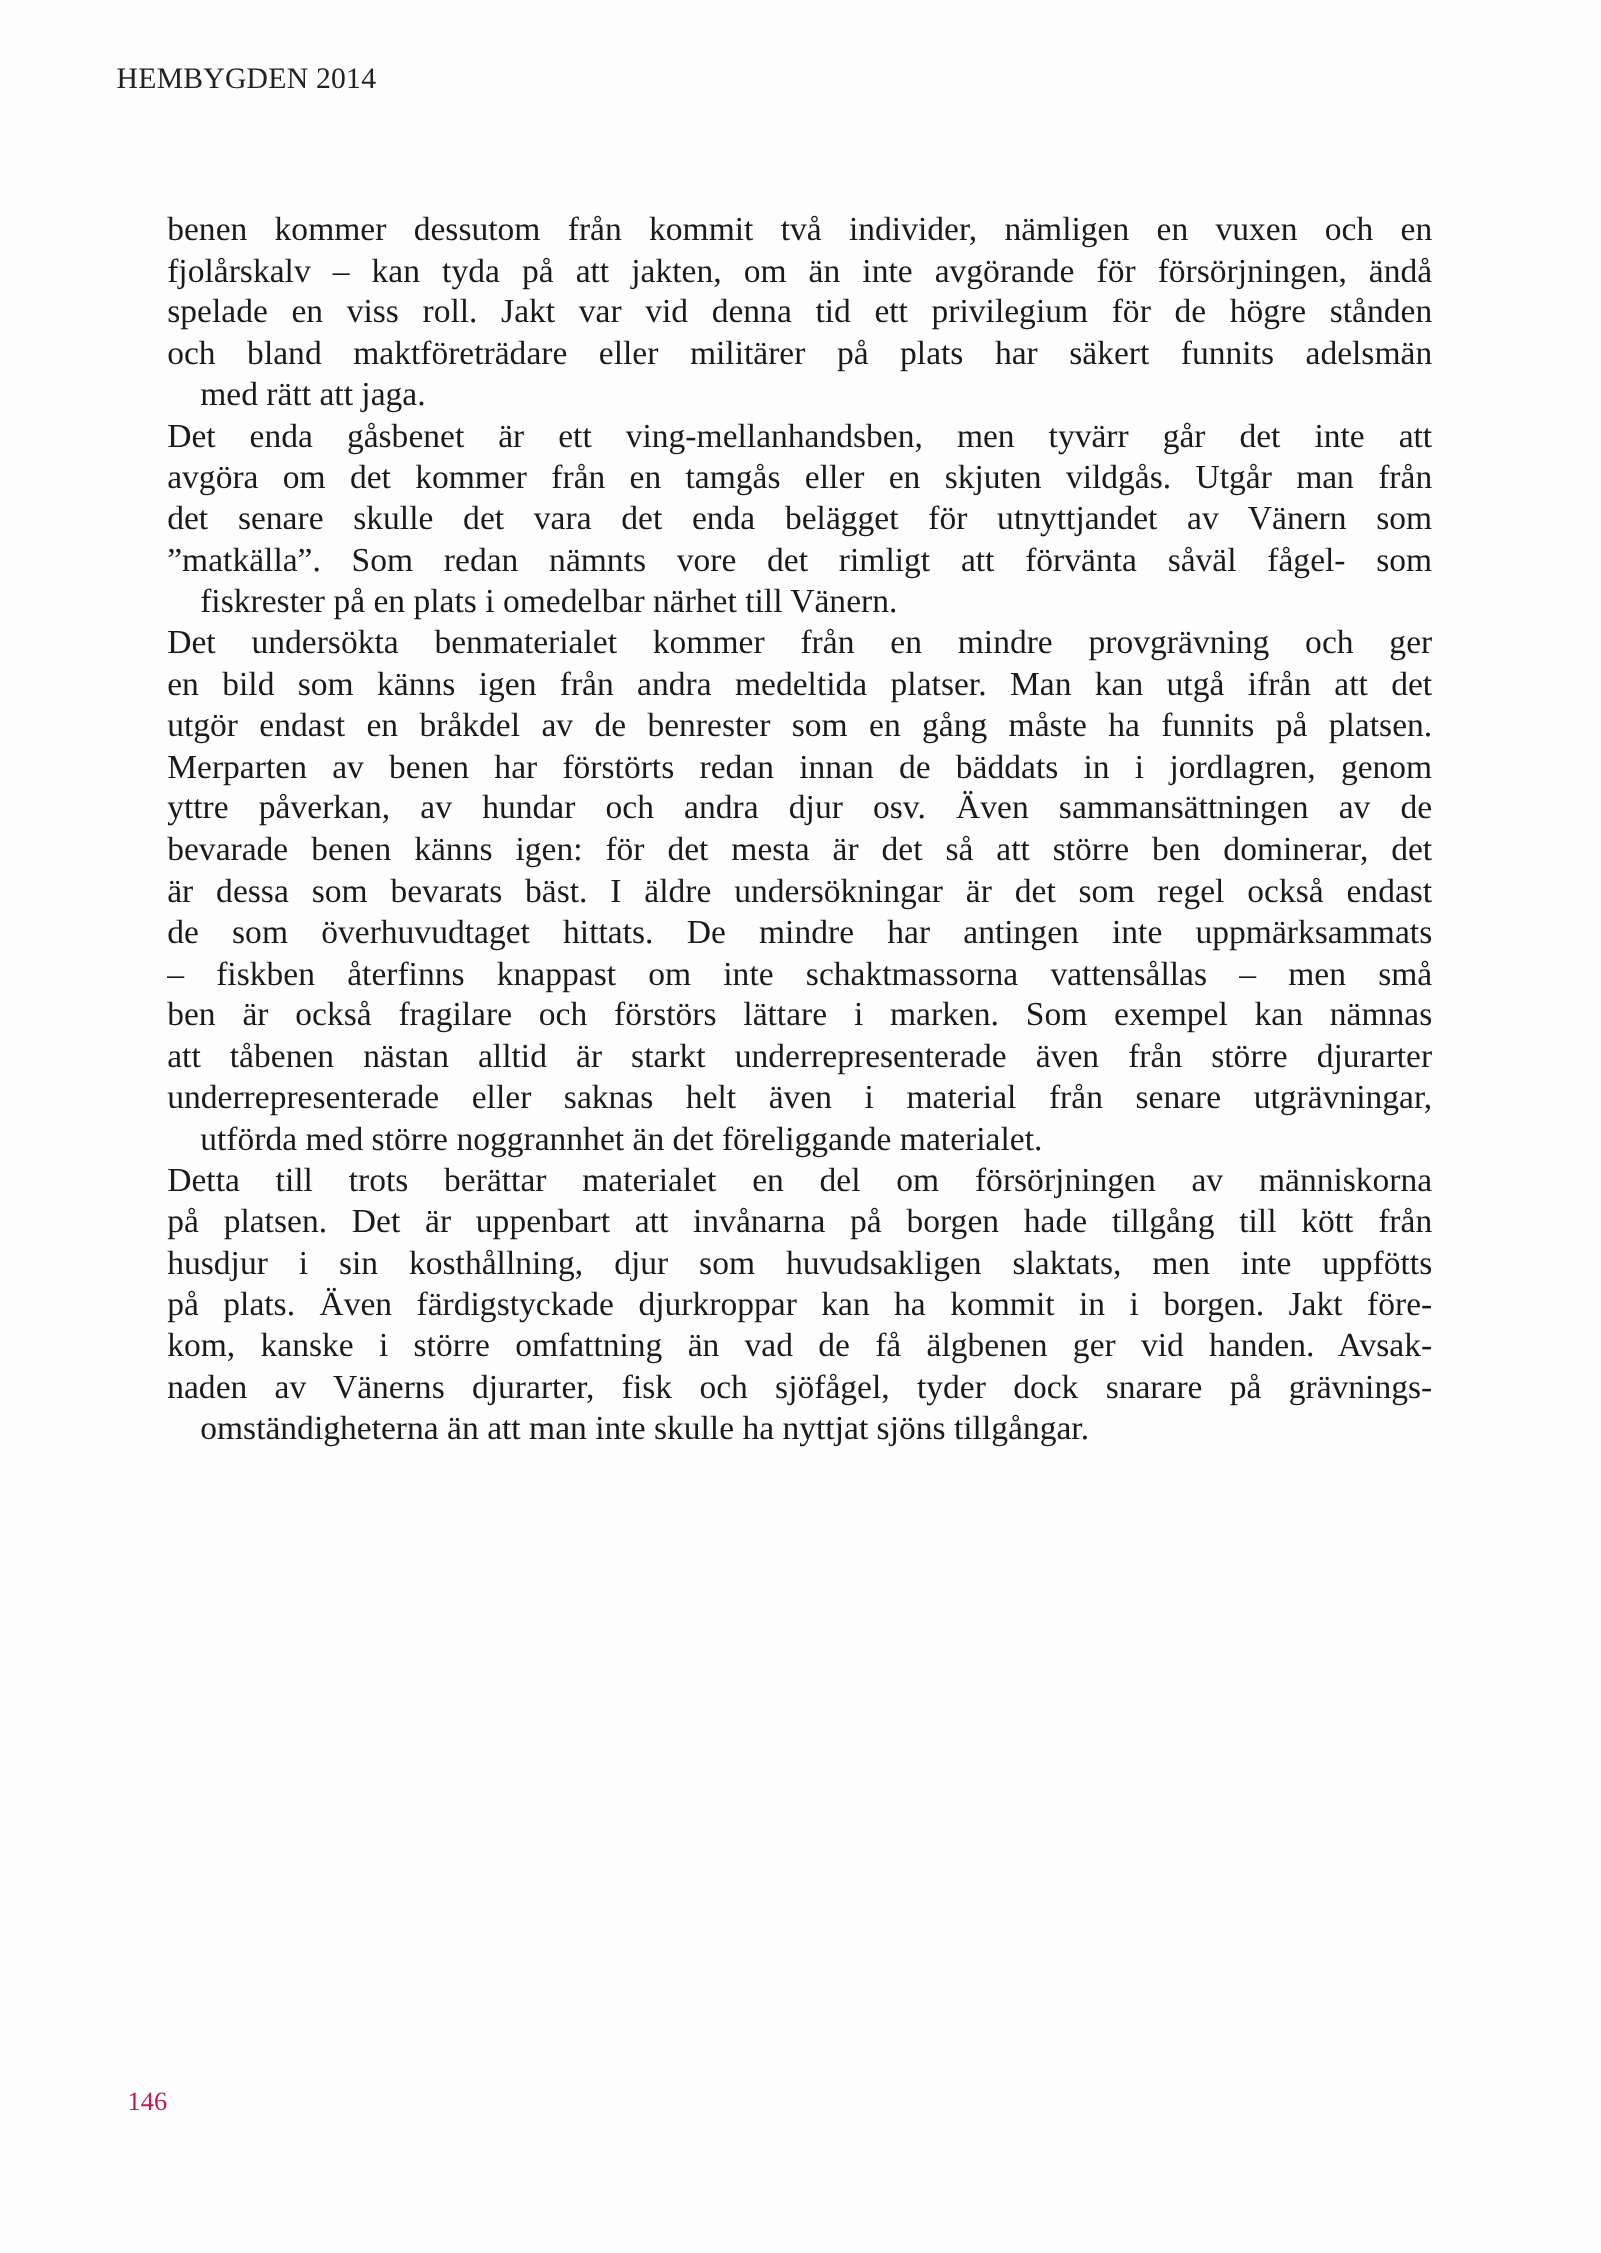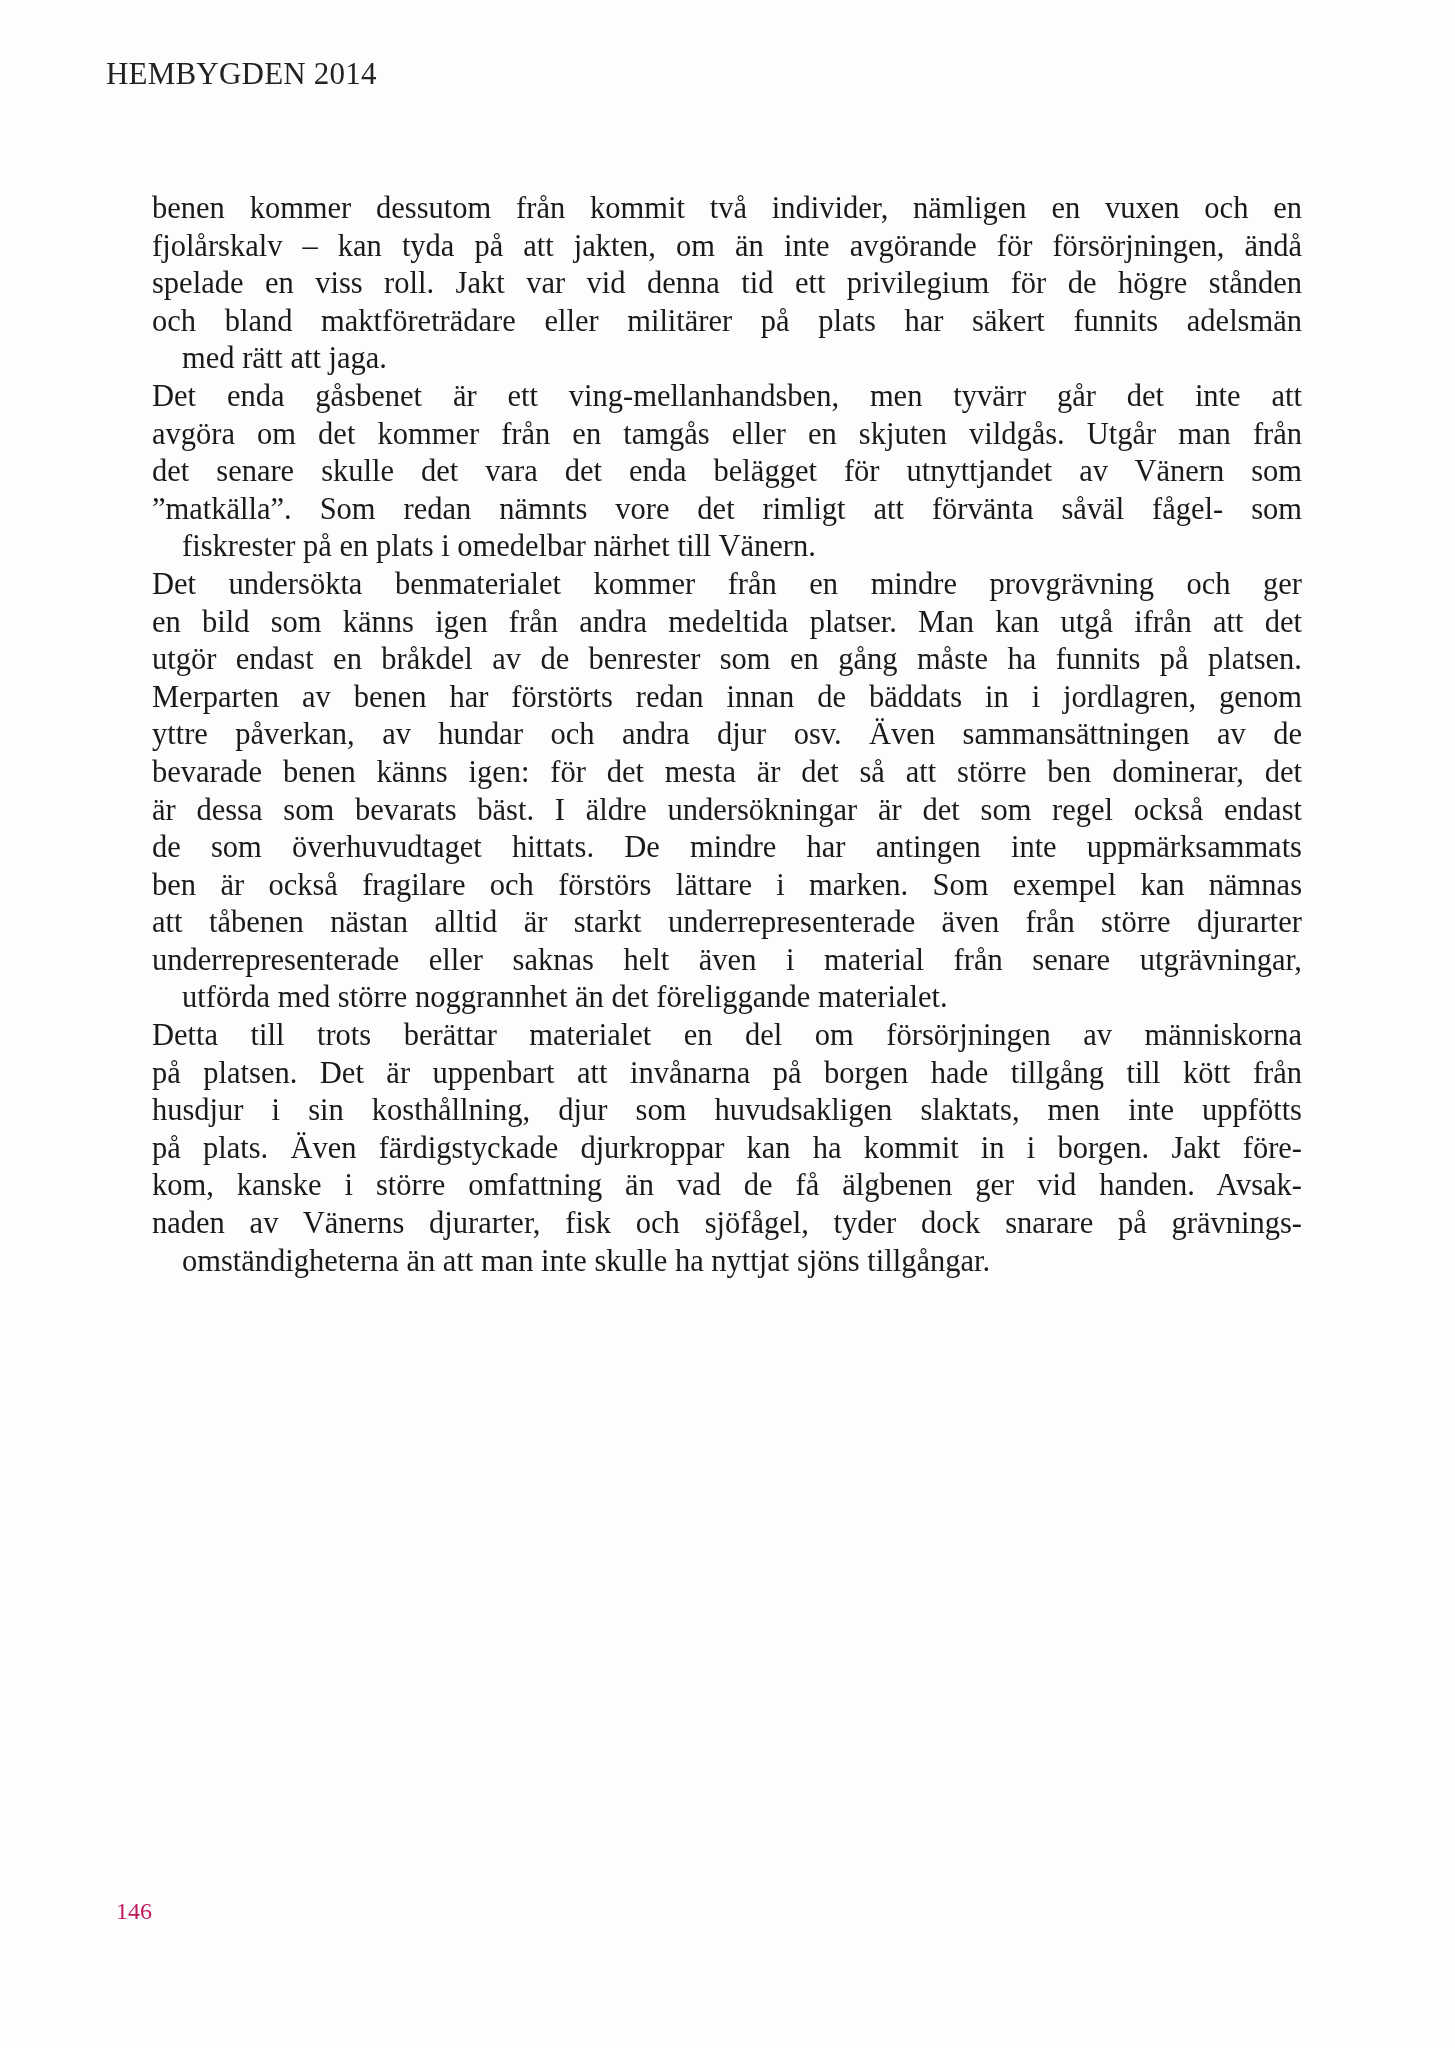--- a/index.html
+++ b/index.html
@@ -19,21 +19,21 @@
       position: absolute;
       left: 0; top: 0;
       width: 1455px;
       height: 2048px;
       background: #fdfdfd;
     }
     .running-header {
       position: absolute;
       left: 106px;
       top: 56px;
-      font-size: 31px;
+      font-size: 27px;
       letter-spacing: 0.2px;
       color: #222;
     }
     .body-text {
       position: absolute;
       left: 152px;
       top: 190px;
       width: 1150px;
       font-size: 30.5px;
     }
@@ -85,20 +85,21 @@
 
     <div class="paragraph">
       <span class="line">Det undersökta benmaterialet kommer från en mindre provgrävning och ger</span>
       <span class="line">en bild som känns igen från andra medeltida platser. Man kan utgå ifrån att det</span>
       <span class="line">utgör endast en bråkdel av de benrester som en gång måste ha funnits på platsen.</span>
       <span class="line">Merparten av benen har förstörts redan innan de bäddats in i jordlagren, genom</span>
       <span class="line">yttre påverkan, av hundar och andra djur osv. Även sammansättningen av de</span>
       <span class="line">bevarade benen känns igen: för det mesta är det så att större ben dominerar, det</span>
       <span class="line">är dessa som bevarats bäst. I äldre undersökningar är det som regel också endast</span>
       <span class="line">de som överhuvudtaget hittats. De mindre har antingen inte uppmärksammats</span>
+      <span class="line">– fiskben återfinns knappast om inte schaktmassorna vattensållas – men små</span>
       <span class="line">ben är också fragilare och förstörs lättare i marken. Som exempel kan nämnas</span>
       <span class="line">att tåbenen nästan alltid är starkt underrepresenterade även från större djurarter</span>
       <span class="line">underrepresenterade eller saknas helt även i material från senare utgrävningar,</span>
       <span class="line last">utförda med större noggrannhet än det föreliggande materialet.</span>
     </div>
 
     <div class="paragraph">
       <span class="line">Detta till trots berättar materialet en del om försörjningen av människorna</span>
       <span class="line">på platsen. Det är uppenbart att invånarna på borgen hade tillgång till kött från</span>
       <span class="line">husdjur i sin kosthållning, djur som huvudsakligen slaktats, men inte uppfötts</span>

